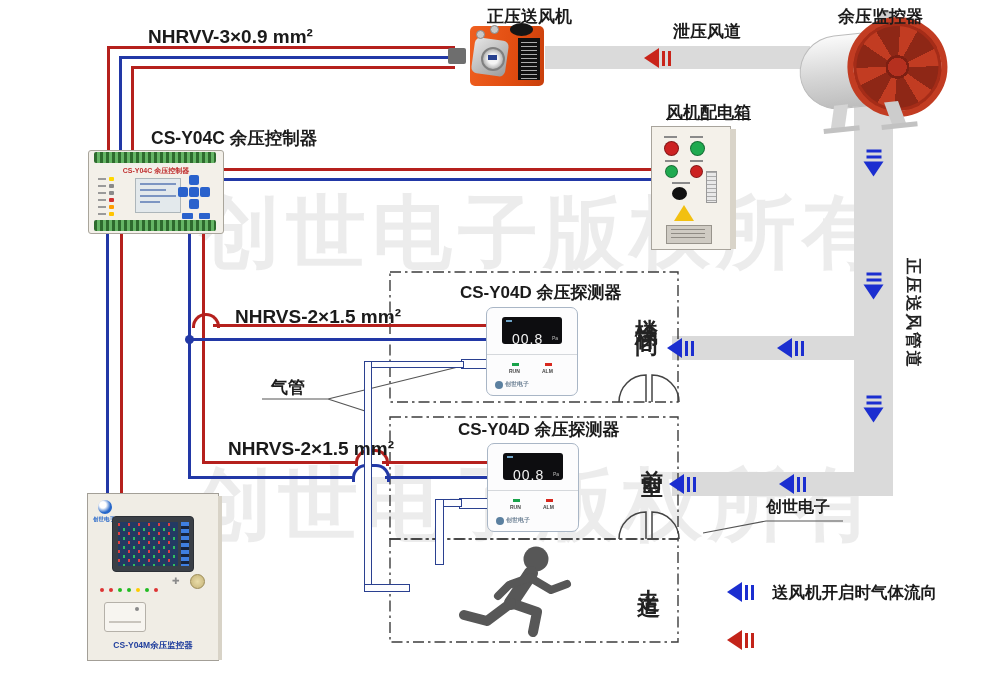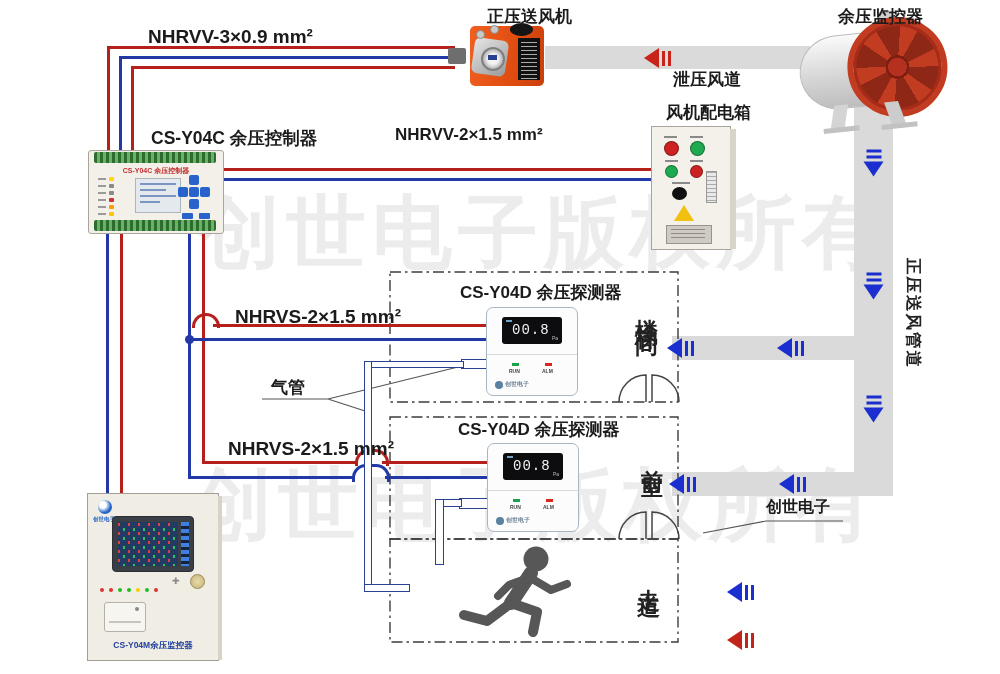--- a/index.html
+++ b/index.html
@@ -38,21 +38,21 @@
   .ledrow .dash{width:8px;height:2.5px;background:#9a9a9a;}
   .ledrow .led{width:5px;height:4px;border-radius:1px;}
   .lcd-s{position:absolute;left:46px;top:27px;width:44px;height:33px;background:#e3e9ec;
          border:1px solid #adb6ba;}
   .lcd-s i{display:block;height:2px;background:rgba(40,80,160,.55);margin:4px 4px 0 4px;}
   .nav{position:absolute;width:10px;height:10px;background:#2a62cc;border-radius:2px;}
   
   .det{width:90px;height:87px;background:#fcfcfd;border:1.5px solid #a9b6c6;border-radius:7px;}
   .det .lcd{position:absolute;left:15px;top:9px;width:60px;height:27px;background:#0d0d10;
             border-radius:3px;color:#f2f2f2;}
-  .det .val{position:absolute;left:10px;top:5px;font-family:Liberation Mono, monospace;
+  .det .val{position:absolute;left:10px;top:14px;font-family:Liberation Sans, sans-serif;
             font-size:14px;letter-spacing:1px;}
   .det .unit{position:absolute;right:4px;bottom:3px;font-size:5px;color:#bbb;}
   .det .tl{position:absolute;left:4px;top:3px;width:6px;height:2px;background:#6fa5c9;}
   .det .div{position:absolute;left:0;top:46px;width:100%;height:1px;background:#d5d8dc;}
   .det .ld{position:absolute;width:7px;height:3px;top:55px;}
   .det .lt{position:absolute;top:60px;font-size:5px;color:#444;font-weight:700;}
   .brand{position:absolute;left:8px;bottom:6px;display:flex;align-items:center;gap:2px;
          font-size:6px;color:#6c8094;font-weight:700;}
   .brand b{width:8px;height:8px;border-radius:50%;background:#5b80a0;display:inline-block;}
   
@@ -339,42 +339,42 @@
     <div class="abs" style="left:102px;top:80px;width:13px;height:13px;border-radius:50%;border:1.5px solid #9b8b55;
          background:radial-gradient(#e9dca8,#c4b277);"></div>
     <div class="prn">
       <div class="abs" style="left:4px;top:18px;width:32px;height:2px;background:#c9c5bd;"></div>
       <div class="abs" style="left:30px;top:4px;width:4px;height:4px;border-radius:50%;background:#8a8a8a;"></div>
     </div>
     <div class="mon-label">CS-Y04M余压监控器</div>
   </div>
 
   <div class="lbl" style="left:487px;top:5px;font-size:17px;">正压送风机</div>
-  <div class="lbl" style="left:673px;top:20px;font-size:17px;margin-top:48px;">泄压风道</div>
+  <div class="lbl" style="left:673px;top:20px;font-size:17px;">泄压风道</div>
   <div class="lbl" style="left:838px;top:5px;font-size:17px;">余压监控器</div>
-  <div class="lbl" style="left:666px;top:101px;font-size:17px;">风机配电箱</div>
+  <div class="lbl" style="left:666px;top:101px;font-size:17px;text-decoration:underline;">风机配电箱</div>
   <div class="lbl" style="left:148px;top:26px;font-size:19px;">NHRVV-3×0.9 mm²</div>
   <div class="lbl" style="left:151px;top:126px;font-size:17.5px;">CS-Y04C 余压控制器</div>
-  <div class="lbl" style="left:395px;top:125px;font-size:17px;">NHRVV-2×1.5 mm²</div>
   <div class="lbl" style="left:235px;top:306px;font-size:19px;">NHRVS-2×1.5 mm²</div>
   <div class="lbl" style="left:228px;top:438px;font-size:19px;">NHRVS-2×1.5 mm²</div>
   <div class="lbl" style="left:460px;top:281px;font-size:17px;">CS-Y04D 余压探测器</div>
   <div class="lbl" style="left:458px;top:418px;font-size:17px;">CS-Y04D 余压探测器</div>
   <div class="lbl" style="left:271px;top:376px;font-size:17px;">气管</div>
   <div class="lbl" style="left:766px;top:497px;font-size:16px;">创世电子</div>
 
   <div class="vtxt" style="left:632px;top:300px;font-size:23px;letter-spacing:7px;">楼梯间</div>
   <div class="vtxt" style="left:637px;top:452px;font-size:22px;letter-spacing:4px;">前室</div>
   <div class="vtxt" style="left:634px;top:570px;font-size:23px;letter-spacing:6px;">走道</div>
   <div class="stxt" style="left:902px;top:258px;font-size:16.5px;letter-spacing:2px;">正压送风管道</div>
 
   <div class="flow" style="left:727px;top:582px;color:#1b2ed0;">
       <span class="head"></span>
       <span class="bar"></span>
       <span class="bar"></span>
     </div>
+  <div class="abs legend-txt" style="left:772px;top:582px;z-index:6;">送风机开启时气体流向</div>
   <div class="flow" style="left:727px;top:630px;color:#c3241a;">
       <span class="head"></span>
       <span class="bar"></span>
       <span class="bar"></span>
     </div>
 
 </div>
 
 </body></html>

